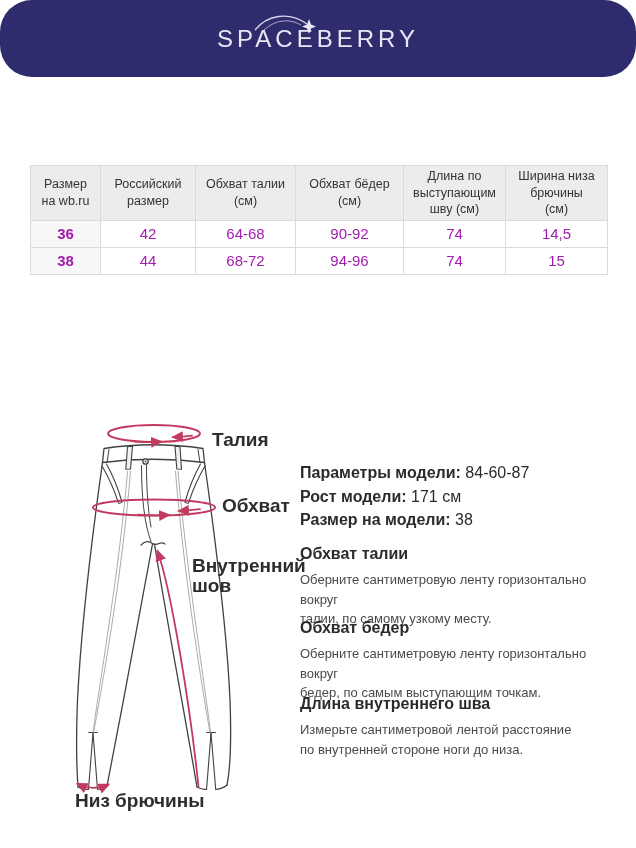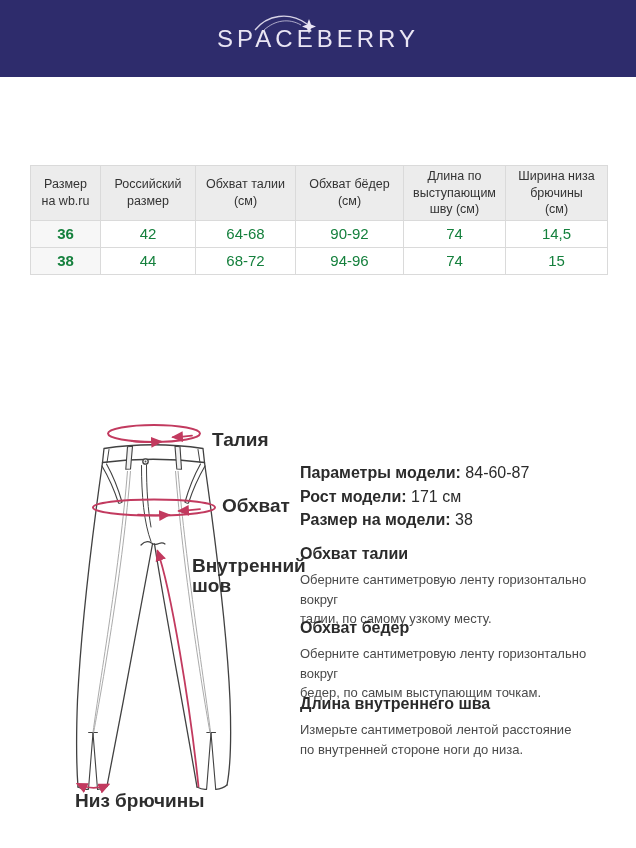--- a/index.html
+++ b/index.html
@@ -3,42 +3,42 @@
 <meta charset="utf-8">
 <style>
   html,body{margin:0;padding:0;background:#ffffff;}
   .page{
     position:relative;width:636px;height:848px;background:#ffffff;overflow:hidden;
     font-family:"Liberation Sans","DejaVu Sans",sans-serif;color:#333;
   }
   
   .brand-header{
     position:absolute;left:0;top:0;width:636px;height:77px;background:#2E2C6C;
-    display:flex;align-items:center;justify-content:center;
+    display:flex;align-items:center;justify-content:center;border-radius:32px;
   }
   .logo-wrap{position:relative;display:inline-block;}
   .logo-text{
     color:#EAE6F4;font-size:24px;font-weight:400;letter-spacing:4px;
     font-family:"Liberation Sans",sans-serif;
   }
   .comet{position:absolute;left:34px;top:-16px;width:70px;height:30px;}
   
   .size-table{
     position:absolute;left:30px;top:165px;width:577px;
     border-collapse:collapse;table-layout:fixed;padding-left:12px;
   }
   .size-table th,.size-table td{
     border:1px solid #DADADA;text-align:center;vertical-align:middle;
     white-space:pre-line;padding:2px 4px;box-sizing:border-box;
   }
   .size-table th{
     background:#ECECEC;font-size:12.5px;font-weight:400;color:#333;
     height:54px;line-height:1.32;
   }
-  .size-table td{font-size:15px;color:#15803d;height:27px;background:#fff;}
+  .size-table td{font-size:15px;color:#a21caf;height:27px;background:#fff;}
   .size-table td.first-col{background:#F7F7F7;font-weight:600;}
   
   .trousers-svg{position:absolute;left:40px;top:415px;width:250px;height:395px;}
   .diagram-label{
     position:absolute;font-size:19px;font-weight:600;color:#2D2D2D;line-height:20px;
     white-space:pre-line;
   }
   .label-waist{left:212px;top:430px;}
   .label-hips{left:222px;top:496px;}
   .label-inseam{left:192px;top:556px;width:108px;}

